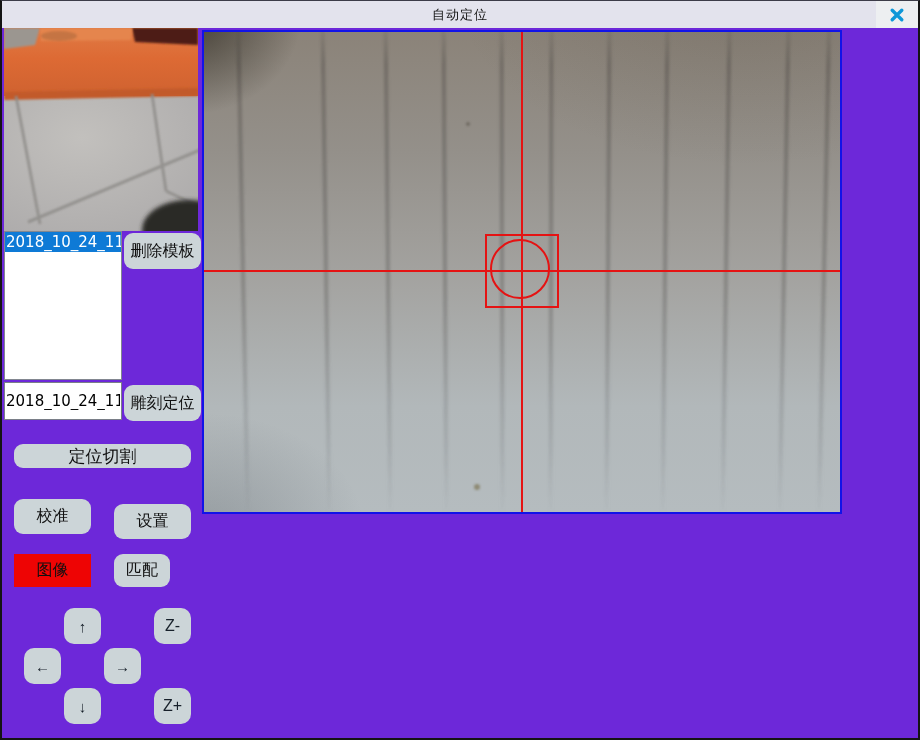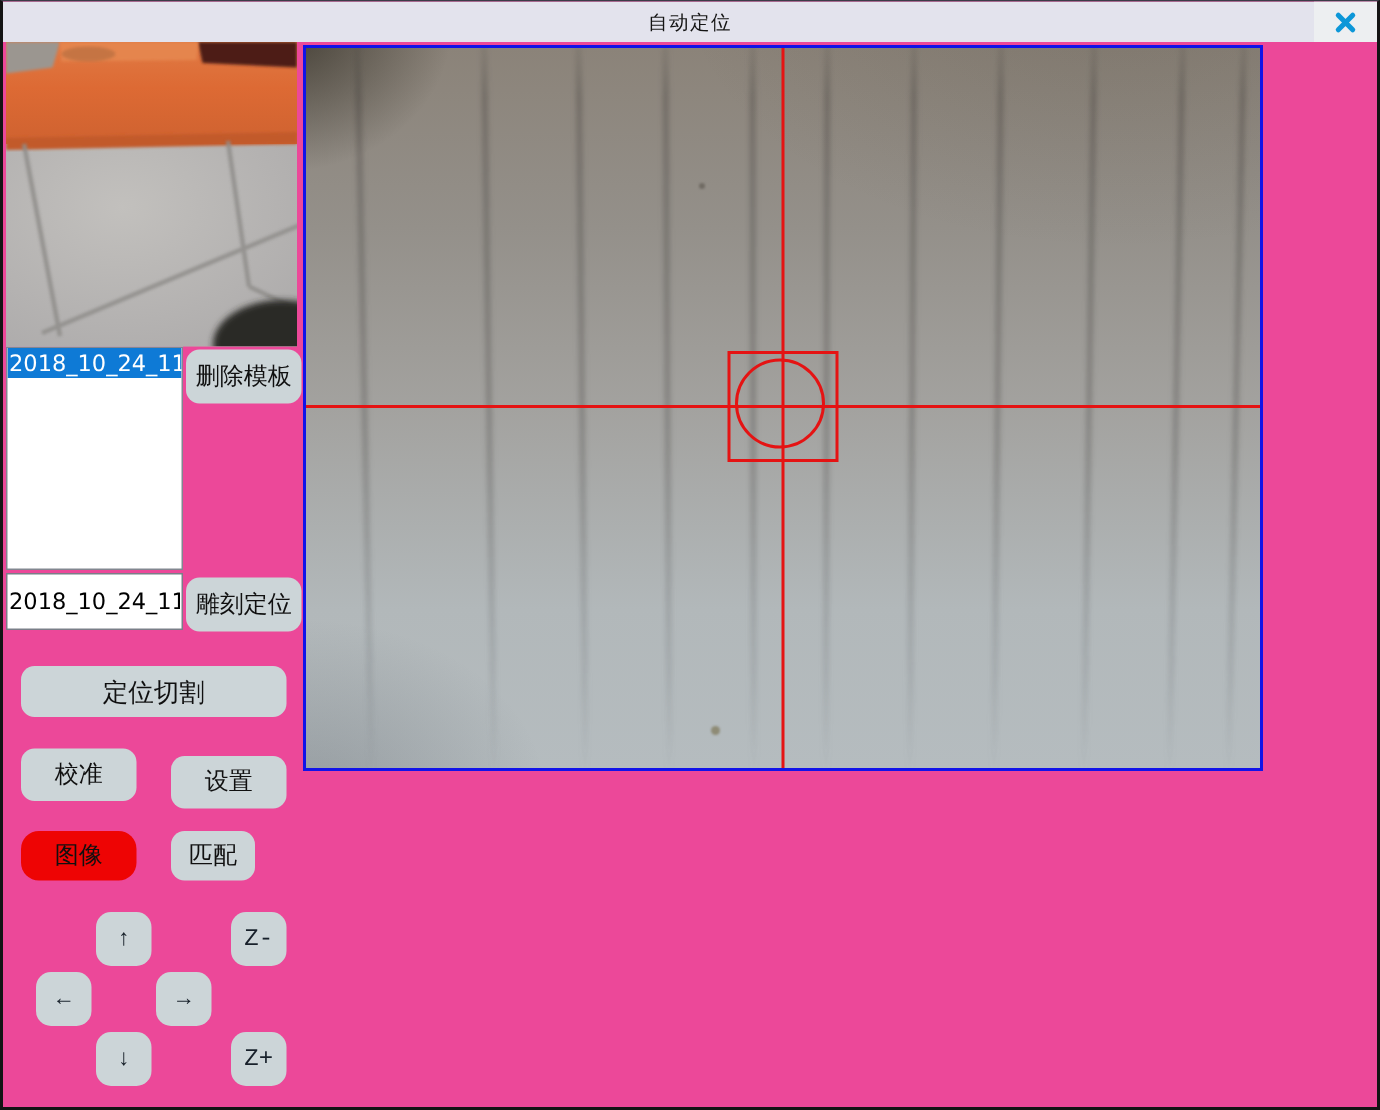--- a/index.html
+++ b/index.html
@@ -1,21 +1,21 @@
 <!DOCTYPE html>
 <html><head>
 <meta charset="utf-8">
 <style>
   * { margin:0; padding:0; box-sizing:border-box; }
   html,body { width:920px; height:740px; overflow:hidden; background:#555; }
   body { font-family:"DejaVu Sans","Liberation Sans",sans-serif; }
 
   .window {
     position:relative; width:920px; height:740px;
-    background:#ec4899;
+    background:#6d28d9;
     border:2px solid #141414; border-top:1px solid #3c3c48;
     overflow:hidden;
   }
 
   
   .titlebar {
     position:absolute; left:0; top:0; right:0; height:27px;
     background:#e3e3ed;
     display:flex; align-items:center; justify-content:center;
   }
@@ -46,31 +46,31 @@
   .name-input {
     position:absolute; left:2px; top:381px; width:118px; height:38px;
     background:#fff; border:1px solid #7a7f88; font-size:15px; color:#000;
     font-family:"DejaVu Sans","Liberation Sans",sans-serif;
     padding:0 1px; outline:none;
   }
 
   .btn {
     position:absolute; background:#ccd5d8; border:none; border-radius:9px;
     font-size:16px; color:#101010; cursor:pointer;
-    font-family:Liberation Mono, monospace;
+    font-family:Liberation Sans, sans-serif;
     display:flex; align-items:center; justify-content:center;
   }
   .btn-col { left:122px; width:77px; height:36px; }
   .btn-del { top:232px; } .btn-clr { top:287px; }
   .btn-eng { top:342px;margin-top:42px; } .btn-add { top:383px; }
 
-  .btn-cut { left:12px; top:443px; width:177px; height:34px; font-size:17px; }
+  .btn-cut { left:12px; top:443px; width:177px; height:24px; font-size:17px; }
   .btn-cal { left:12px;  top:498px; width:77px; height:35px; }
   .btn-set { left:112px; top:503px; width:77px; height:35px; }
-  .btn-img { left:12px;  top:553px; width:77px; height:33px; background:#ee0404; border-radius:12px; }
+  .btn-img { left:12px;  top:553px; width:77px; height:33px; background:#ee0404; border-radius:0; }
   .btn-mat { left:112px; top:553px; width:56px; height:33px; }
 
   .jog { width:37px; height:36px; border-radius:10px; font-size:15px; color:#17202a; }
   .jog-up { left:62px;  top:607px; } .jog-zm { left:152px; top:607px; font-size:16px; }
   .jog-lf { left:22px;  top:647px; } .jog-rt { left:102px; top:647px; }
   .jog-dn { left:62px;  top:687px; } .jog-zp { left:152px; top:687px; font-size:16px; }
 
   
   .camera {
     position:absolute; left:200px; top:29px; width:640px; height:484px;

